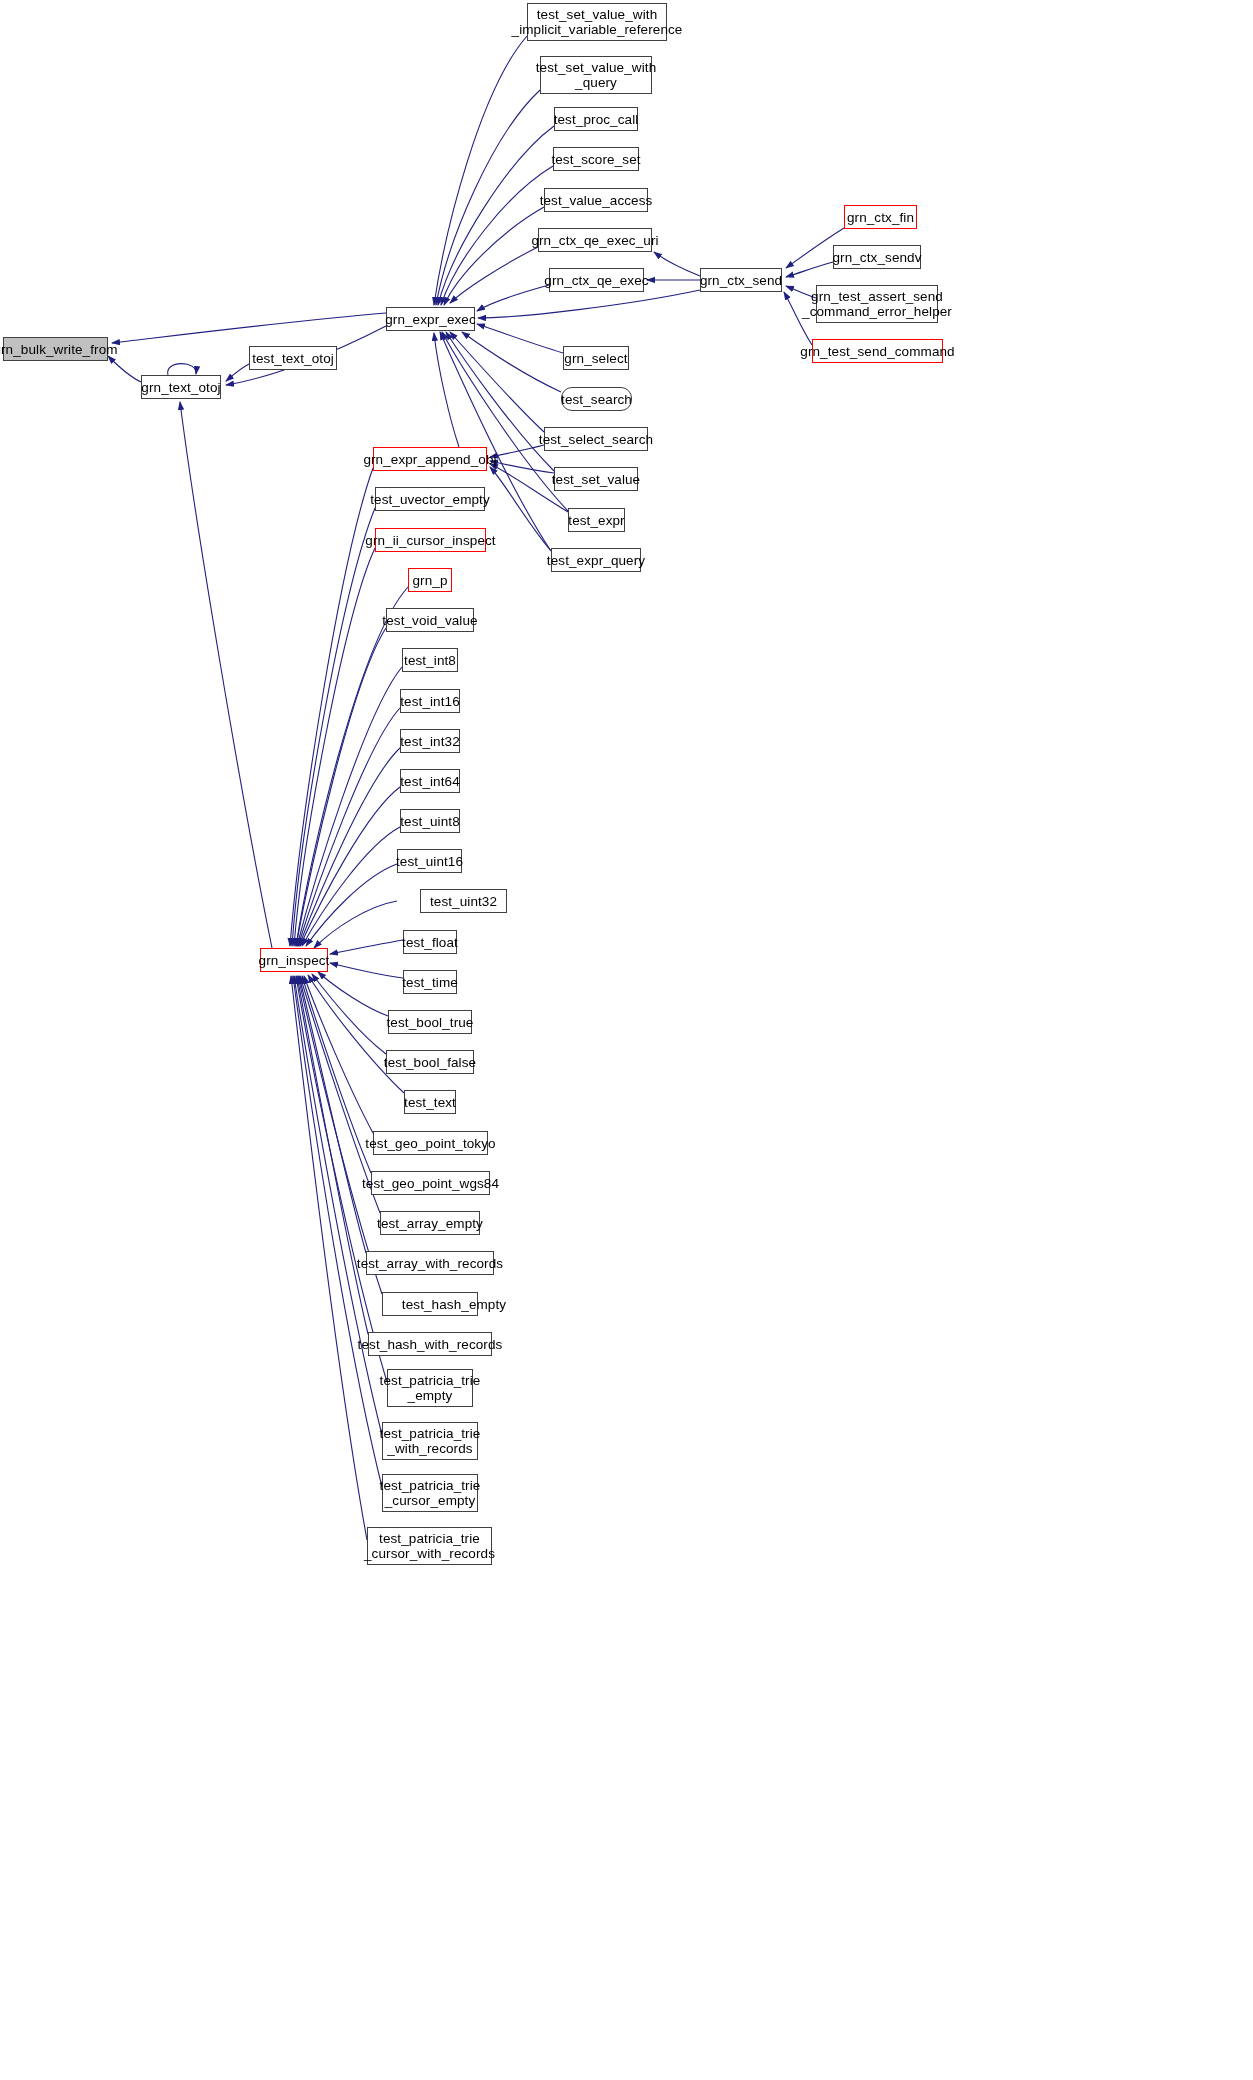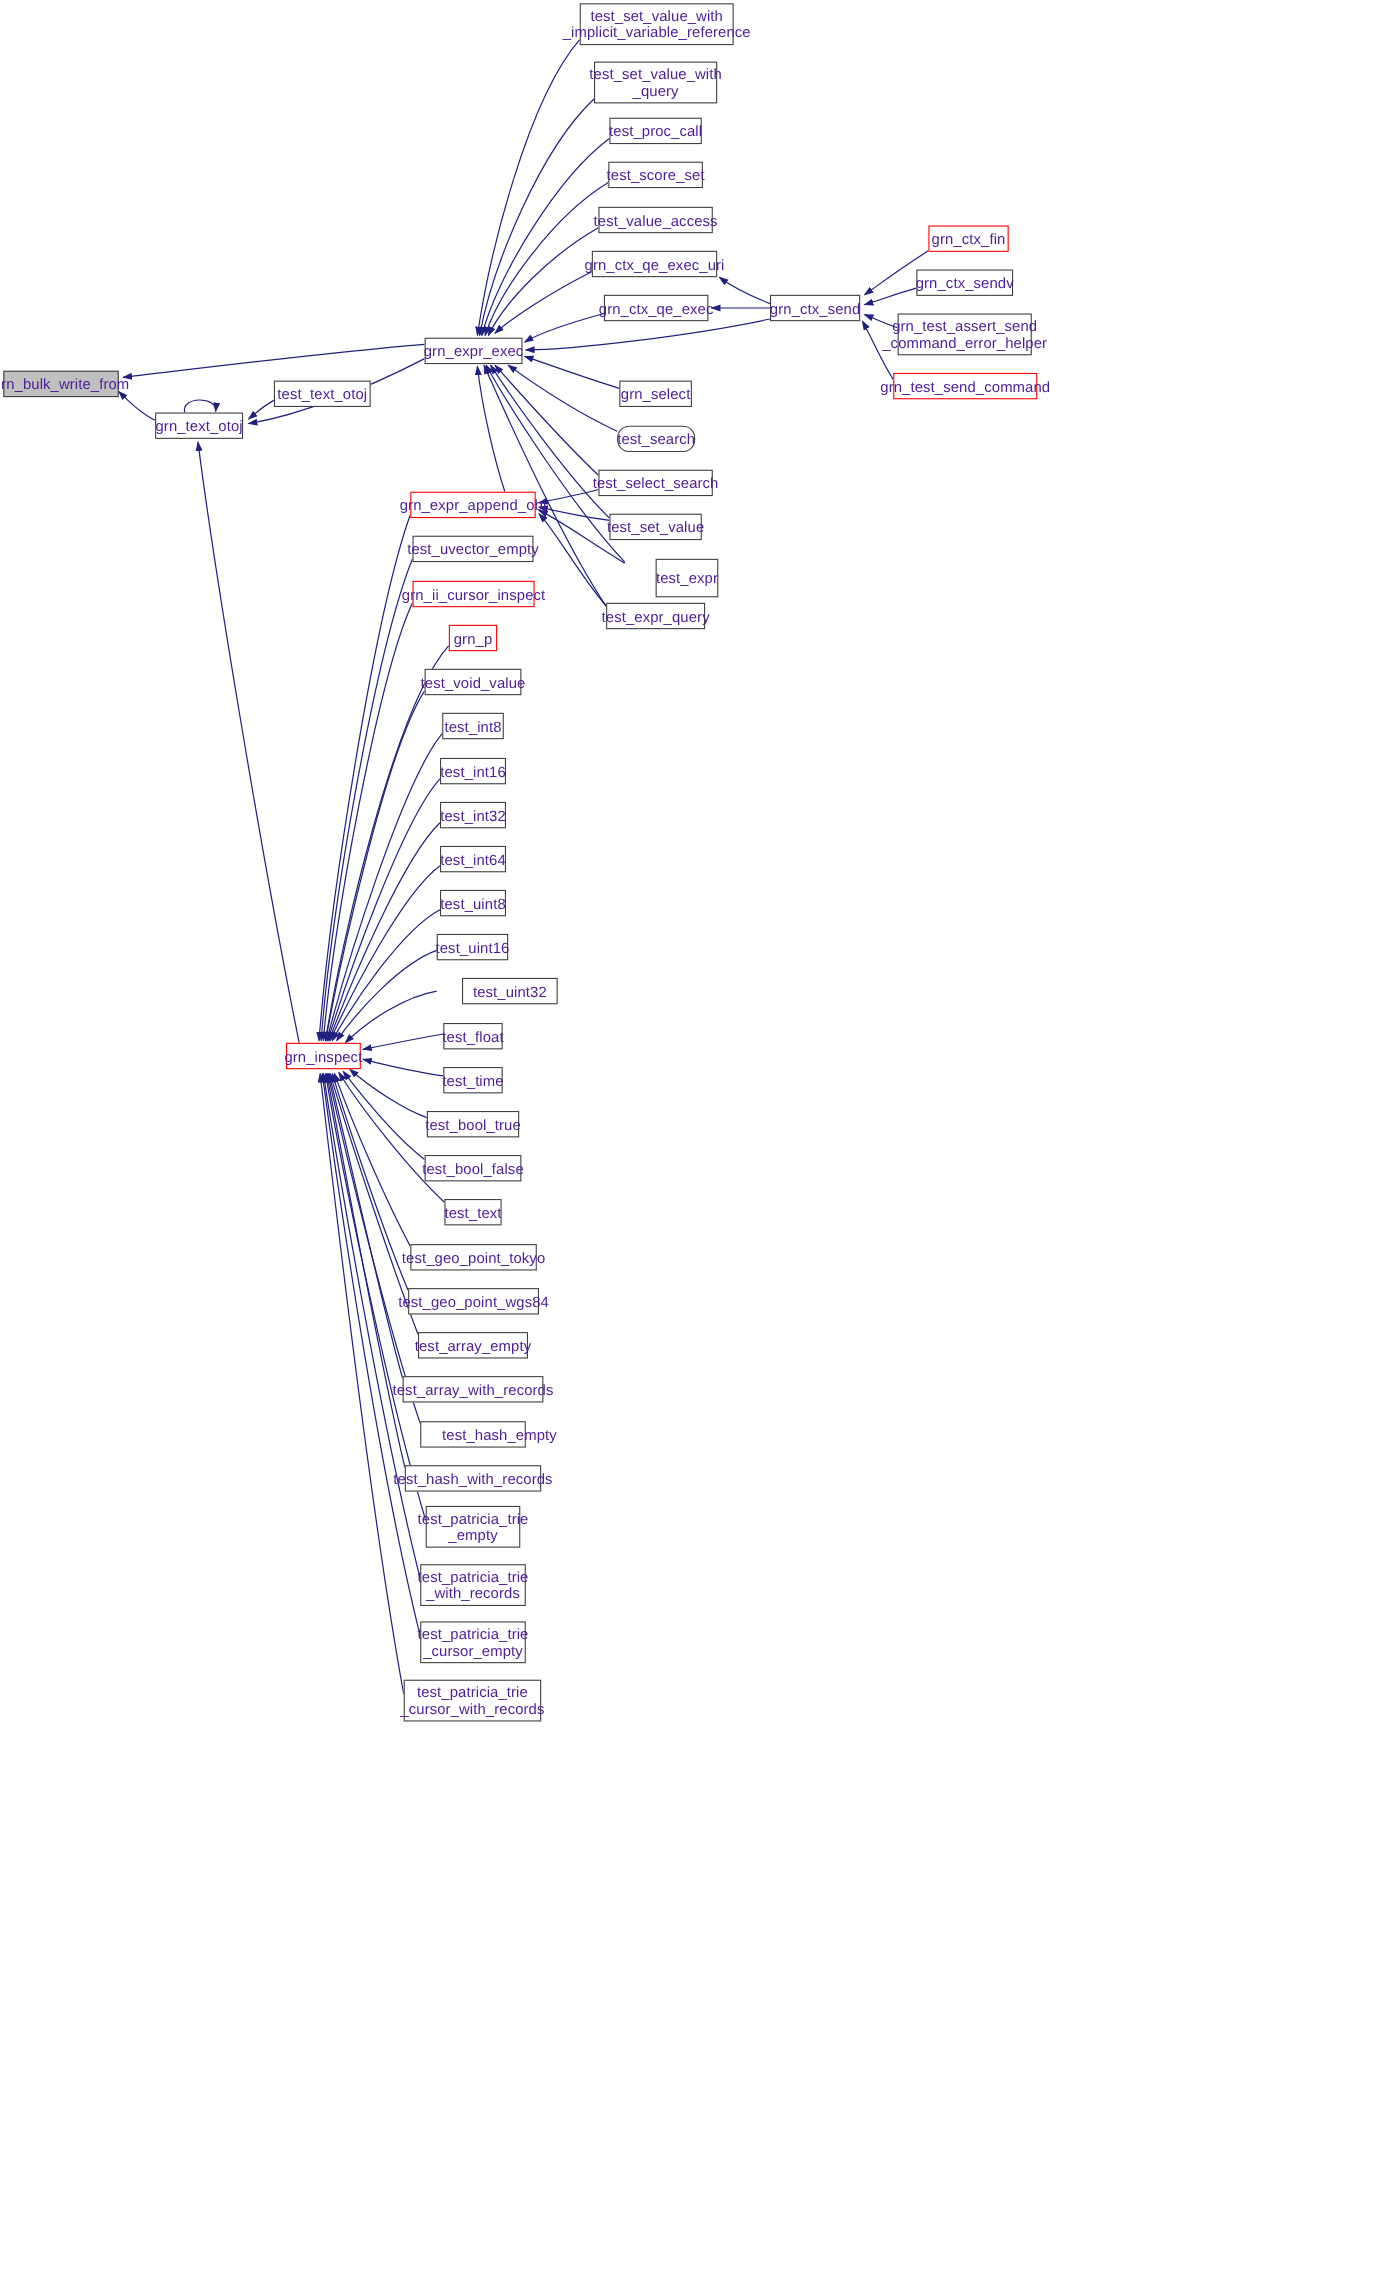--- a/index.html
+++ b/index.html
@@ -26,21 +26,21 @@
   }
   .node {
     position: absolute;
     box-sizing: border-box;
     display: flex;
     align-items: center;
     justify-content: center;
     text-align: center;
     background: #ffffff;
     border: 1px solid #404040;
-    color: #4c1d95;
+    color: #000000;
     font-size: 13.5px;
     line-height: 15px;
     letter-spacing: 0.1px;
     white-space: pre-line;
     z-index: 5;
     cursor: pointer;
   }
   .node.red {
     border: 1px solid #ff0000;
   }
@@ -137,21 +137,21 @@
       <div class="node" style="left: 700px; top: 268px; width: 82px; height: 24px;">grn_ctx_send</div>
       <div class="node red" style="left: 844px; top: 205px; width: 73px; height: 24px;">grn_ctx_fin</div>
       <div class="node" style="left: 833px; top: 245px; width: 88px; height: 24px;">grn_ctx_sendv</div>
       <div class="node" style="left: 816px; top: 285px; width: 122px; height: 38px;">grn_test_assert_send
 _command_error_helper</div>
       <div class="node red" style="left: 812px; top: 339px; width: 131px; height: 24px;">grn_test_send_command</div>
       <div class="node" style="left: 563px; top: 346px; width: 66px; height: 24px;">grn_select</div>
       <div class="node" style="left: 561px; top: 387px; width: 71px; height: 24px; border-radius: 11px;">test_search</div>
       <div class="node" style="left: 544px; top: 427px; width: 104px; height: 24px;">test_select_search</div>
       <div class="node" style="left: 554px; top: 467px; width: 84px; height: 24px;">test_set_value</div>
-      <div class="node" style="left: 596px; top: 508px; width: 57px; height: 35px; text-align: center;">test_expr</div>
+      <div class="node" style="left: 568px; top: 508px; width: 57px; height: 24px; text-align: center;">test_expr</div>
       <div class="node" style="left: 551px; top: 548px; width: 90px; height: 24px;">test_expr_query</div>
       <div class="node red" style="left: 373px; top: 447px; width: 114px; height: 24px;">grn_expr_append_obj</div>
       <div class="node" style="left: 375px; top: 487px; width: 110px; height: 24px;">test_uvector_empty</div>
       <div class="node red" style="left: 375px; top: 528px; width: 111px; height: 24px;">grn_ii_cursor_inspect</div>
       <div class="node red" style="left: 408px; top: 568px; width: 44px; height: 24px;">grn_p</div>
       <div class="node" style="left: 386px; top: 608px; width: 88px; height: 24px;">test_void_value</div>
       <div class="node" style="left: 402px; top: 648px; width: 56px; height: 24px;">test_int8</div>
       <div class="node" style="left: 400px; top: 689px; width: 60px; height: 24px;">test_int16</div>
       <div class="node" style="left: 400px; top: 729px; width: 60px; height: 24px;">test_int32</div>
       <div class="node" style="left: 400px; top: 769px; width: 60px; height: 24px;">test_int64</div>

